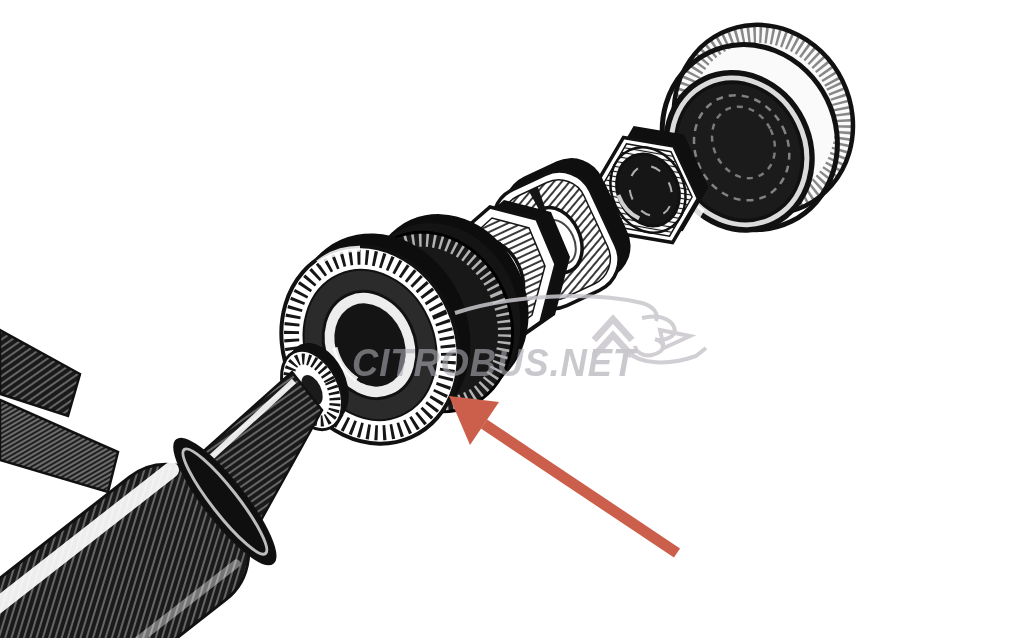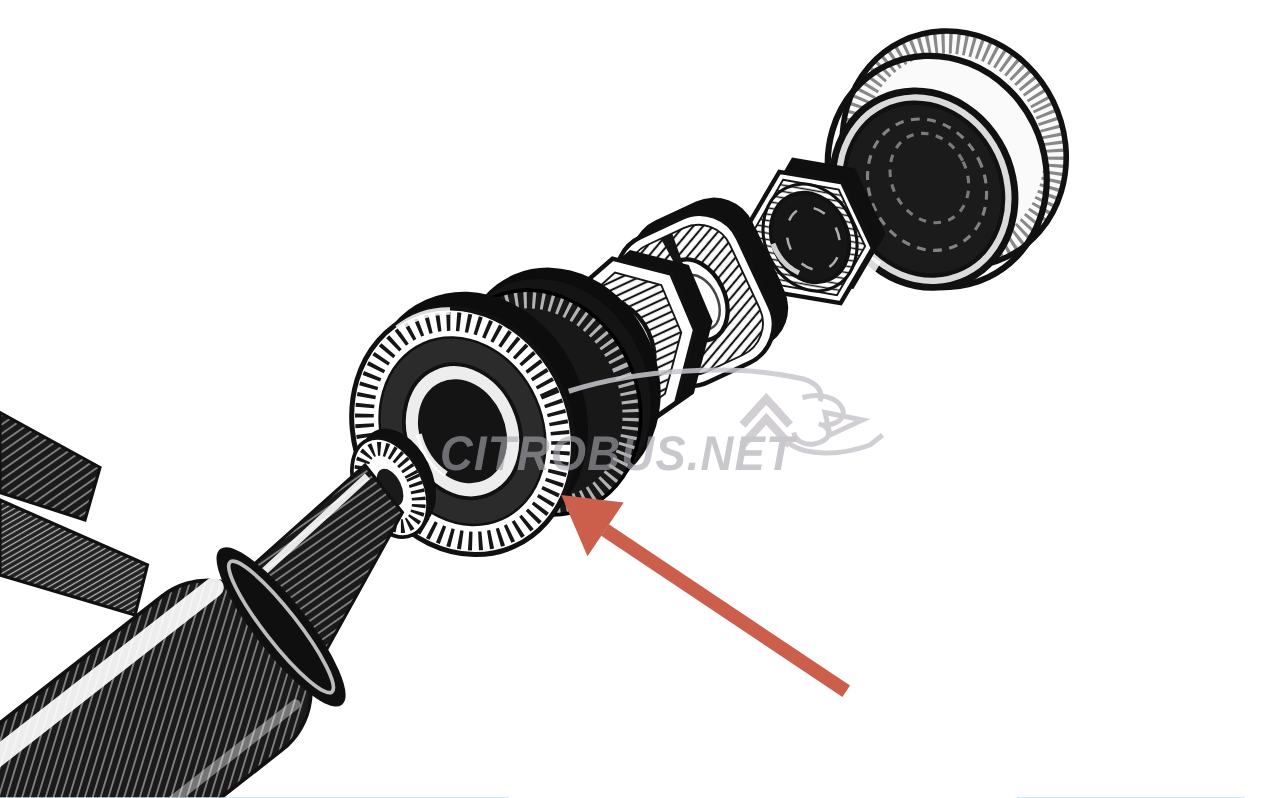--- a/index.html
+++ b/index.html
@@ -1,16 +1,16 @@
 <!DOCTYPE html>
 <html><head>
 <meta charset="utf-8">
 <style>
   html,body{margin:0;padding:0;background:#ffffff;}
-  .stage{position:relative;width:996px;height:638px;background:#0ea5e9;overflow:hidden;
+  .stage{position:relative;width:996px;height:638px;background:#fca5a5;overflow:hidden;
          font-family:"Liberation Sans", sans-serif;}
   svg{display:block;}
   .wm-text{font-family:"Liberation Sans", sans-serif;
            font-weight:bold;font-style:italic;font-size:39px;letter-spacing:1px;
            fill-opacity:.62;}
   .wm-logo{fill:none;opacity:.85;}
 </style>
 </head>
 <body>
 

